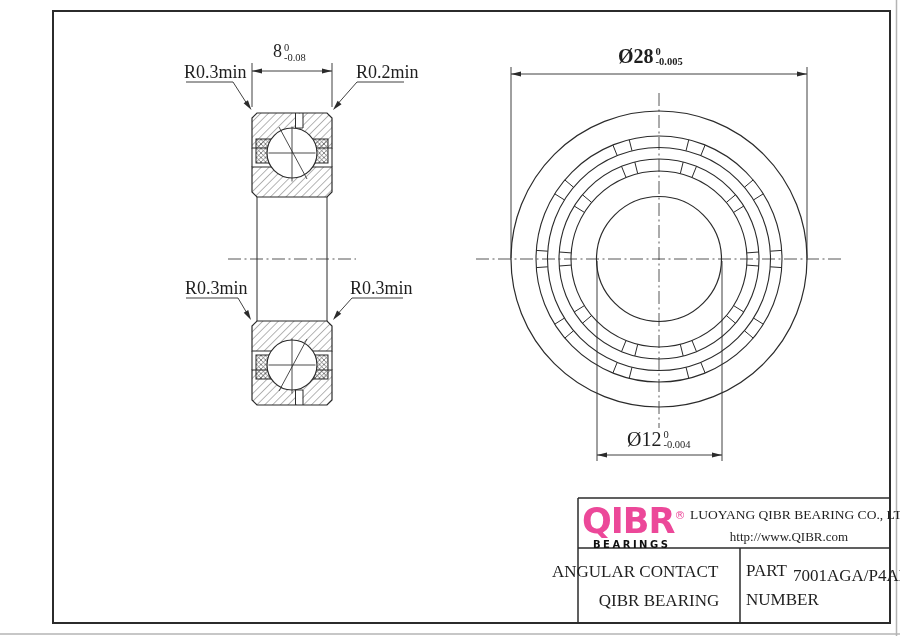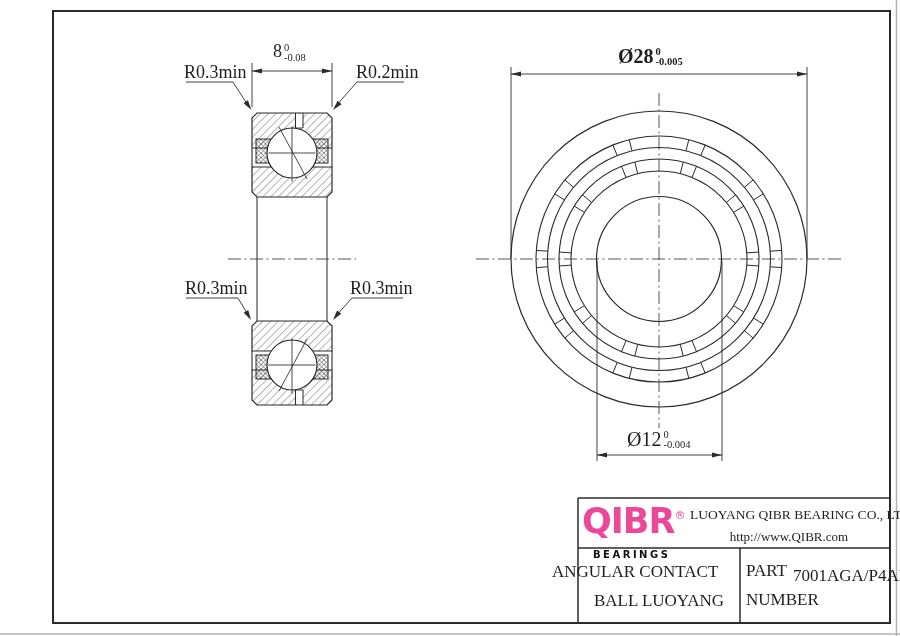--- a/index.html
+++ b/index.html
@@ -11,21 +11,21 @@
   .dim .nom{font-size:20px;line-height:21px;}
   .dim.small .nom{font-size:18px;line-height:19px;}
   .tol{display:inline-flex;flex-direction:column;margin-left:2px;margin-top:1px;}
   .tol span{font-size:10.5px;line-height:10px;letter-spacing:0;}
   .rlabel{font-size:18px;line-height:17px;}
   
   .logo-word{font-family:"DejaVu Sans",sans-serif;font-weight:900;font-size:35px;line-height:33px;
              letter-spacing:-1px;color:#ec4899;}
   .logo-reg{font-family:"DejaVu Sans",sans-serif;font-size:11px;vertical-align:14px;font-weight:400;}
   .logo-sub{font-family:"DejaVu Sans",sans-serif;font-weight:700;font-size:10px;letter-spacing:2.5px;
-            color:#101010;margin-left:11px;margin-top:11px;}
+            color:#101010;margin-left:11px;margin-top:1px;}
   .company{font-size:13.5px;line-height:15px;text-align:center;}
   .website{font-size:13px;line-height:15px;text-align:center;}
   .prod{font-size:17px;line-height:18px;text-align:center;}
   .plabel{font-size:17px;line-height:18px;}
   .pnum{font-size:17px;line-height:18px;}
 </style>
 </head>
 <body>
 
 <div class="page">
@@ -218,19 +218,19 @@
 
 <div class="txt" style="left:582px;top:499px;">
   <div class="logo-word"><span>QIBR</span><span class="logo-reg">®</span></div>
   <div class="logo-sub">BEARINGS</div>
 </div>
 
 <div class="txt company" style="left:690px;top:507px;width:198px;">LUOYANG QIBR BEARING CO., LTD</div>
 <div class="txt website" style="left:690px;top:529px;width:198px;text-align:center;">http://www.QIBR.com</div>
 
 <div class="txt prod" style="left:552px;top:563px;width:158px;">ANGULAR CONTACT</div>
-<div class="txt prod" style="left:580px;top:592px;width:158px;">BALL LUOYANG</div>
+<div class="txt prod" style="left:580px;top:592px;width:158px;">QIBR BEARING</div>
 
 <div class="txt plabel" style="left:746px;top:562px;">PART</div>
 <div class="txt plabel" style="left:746px;top:591px;">NUMBER</div>
 <div class="txt pnum" style="left:793px;top:567px;">7001AGA/P4AH</div>
 
 </div>
 
 </body></html>

